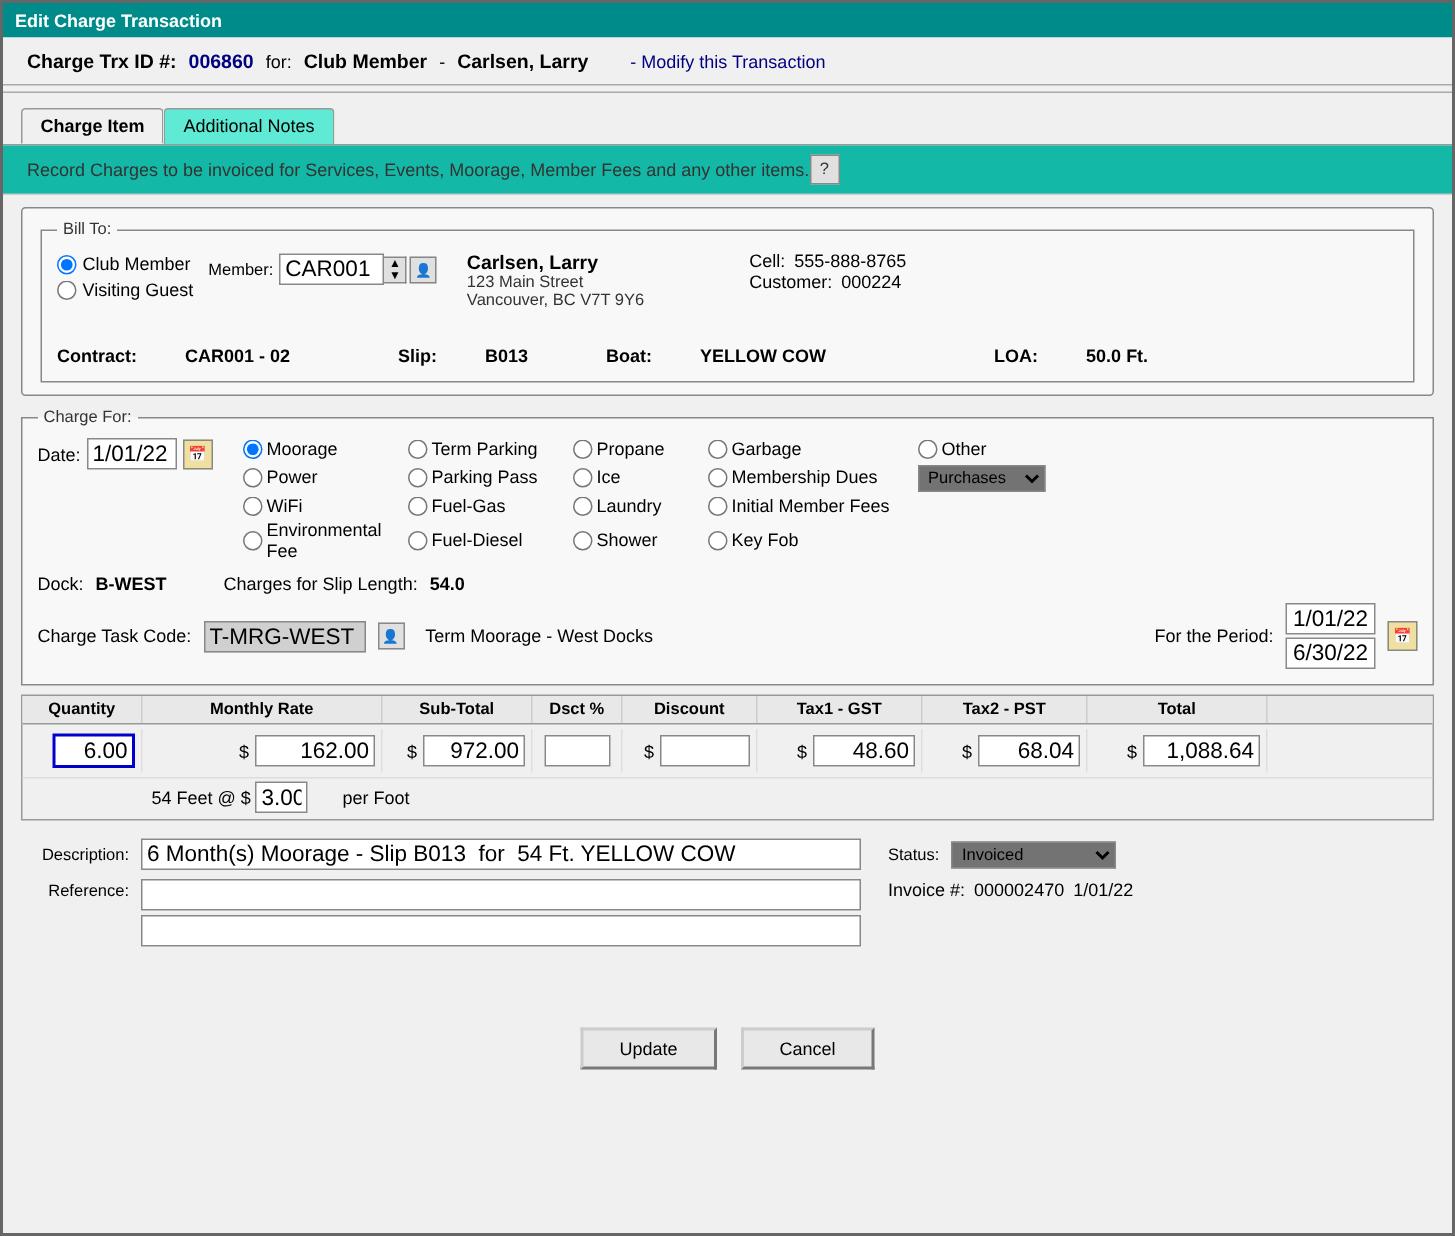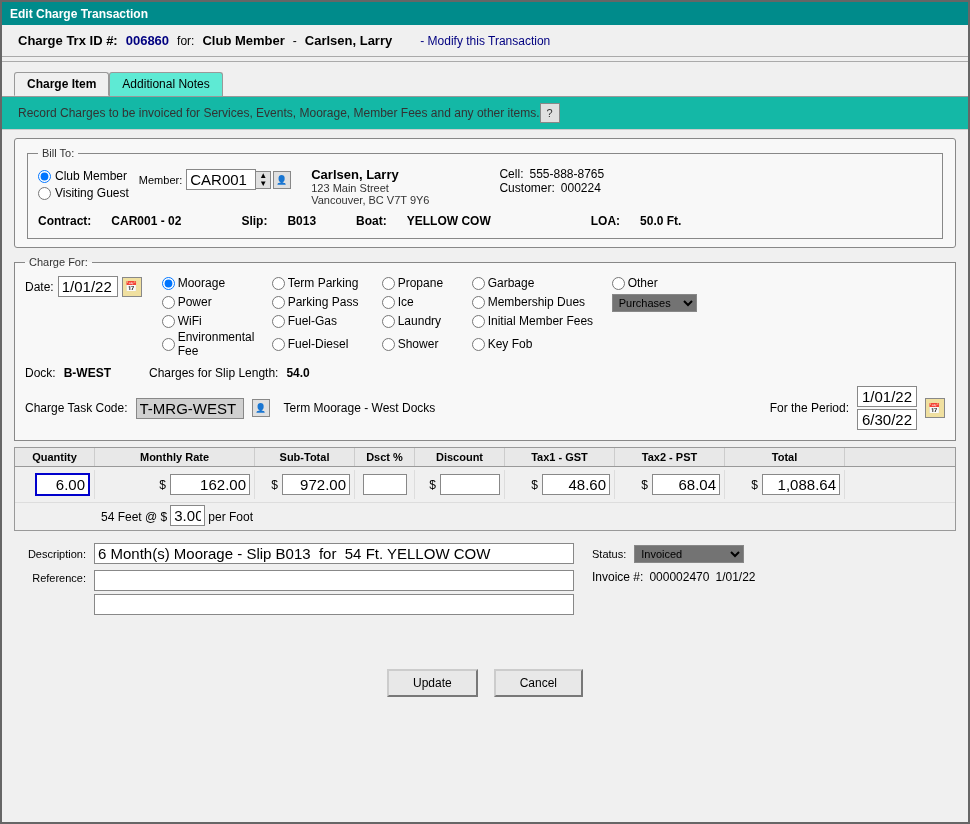--- a/index.html
+++ b/index.html
@@ -16,21 +16,21 @@
     .tab { padding: 4px 12px; border: 1px solid #999; border-bottom: none; background: #5eead4; cursor: pointer; font-size: 12px; border-radius: 3px 3px 0 0; }
     .tab.active { background: #f0f0f0; font-weight: bold; border-bottom: 1px solid #f0f0f0; }
     .info-text { padding: 6px 16px; font-size: 11px; color: #333; background: #14b8a6; border-bottom: 1px solid #ccc; display: flex; align-items: center; justify-content: flex-start; }
     .section { border: 1px solid #888; margin: 8px 12px; border-radius: 3px; background: #f8f8f8; }
     .radio-group { display: flex; flex-direction: column; gap: 3px; }
     .radio-item { display: flex; align-items: center; gap: 4px; font-size: 11px; }
     .member-info { margin-left: 10px; }
     .member-name { font-weight: bold; font-size: 13px; }
     .member-addr { font-size: 11px; color: #333; }
     .member-contact { margin-left: auto; font-size: 11px; }
-    .contract-row { margin-top: 8px; font-size: 11px; display: flex; align-items: center; gap: 20px; }
+    .contract-row { margin-top: 24px; font-size: 11px; display: flex; align-items: center; gap: 32px; }
     .contract-row span { font-weight: bold; }
     
     select { padding: 1px 2px; font-size: 11px; border: 1px solid #888; background: #737373; }
     input[type="text"] { border: 1px solid #888; padding: 1px 3px; font-size: 15px; background: white; }
     input[type="radio"] { margin: 0; }
     .charge-radio { display: flex; align-items: center; gap: 3px; font-size: 11px; }
     .th { padding: 3px 5px; font-size: 11px; font-weight: bold; border-right: 1px solid #ccc; text-align: center; }
     .td { padding: 3px 4px; border-right: 1px solid #ddd; display: flex; align-items: center; justify-content: flex-end; }
     .td.center { justify-content: center; }
     .td input[type="text"] { width: 100%; text-align: right; }
@@ -291,21 +291,21 @@
       </div>
       <div class="td" style="gap:4px;">
         <span>$</span>
         <input type="text" style="width: 78px; text-align: right;" value="1,088.64">
       </div>
     </div>
 
     <div style="padding:2px 4px 4px 86px;font-size:11px;">
       <span>54 Feet @  $</span>
       <input type="text" style="width: 35px; text-align: right;" value="3.00">
-      <span style="margin-left:0;">per Foot</span>
+      <span style="margin-left:20px;">per Foot</span>
     </div>
   </div>
 
   <div style="padding:8px 12px;">
 
     <div style="display:flex;align-items:center;gap:8px;margin-bottom:6px;">
       <span style="font-size:11px;width:72px;text-align:right;">Description:</span>
       <input type="text" style="width: 480px;" value="6 Month(s) Moorage - Slip B013  for  54 Ft. YELLOW COW">
       <span style="margin-left:10px;font-size:11px;">Status:</span>
       <select style="width:110px;">

